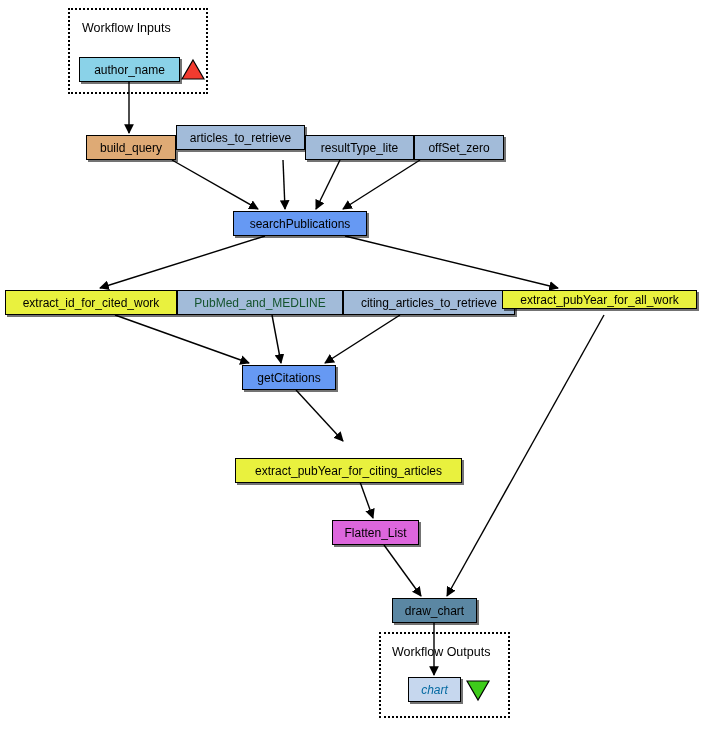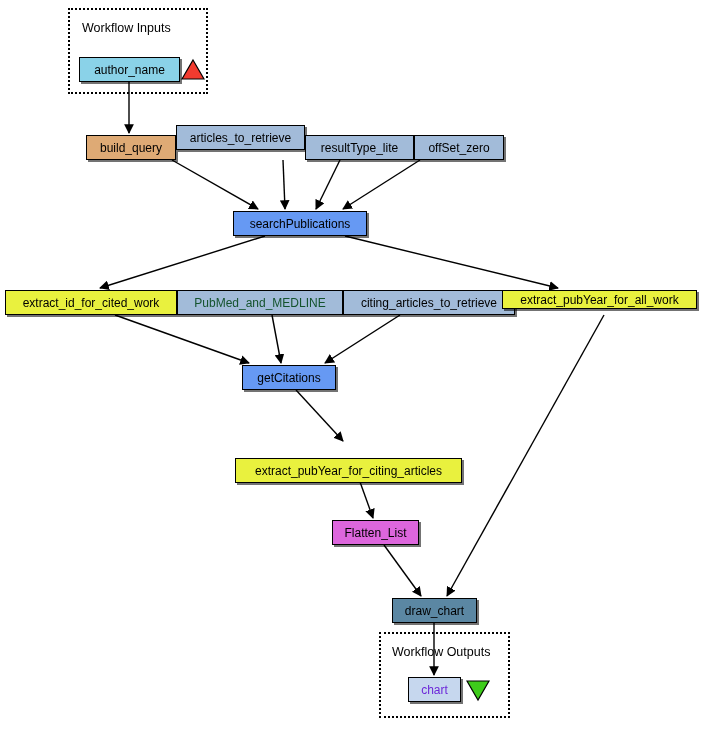--- a/index.html
+++ b/index.html
@@ -130,21 +130,21 @@
       <div class="node" style="left: 235px; top: 458px; width: 227px; height: 25px; background: rgb(233, 241, 62);">
         <span class="node-label" style="color: rgb(0, 0, 0);">extract_pubYear_for_citing_articles</span>
       </div>
       <div class="node" style="left: 332px; top: 520px; width: 87px; height: 25px; background: rgb(221, 102, 221);">
         <span class="node-label" style="color: rgb(0, 0, 0);">Flatten_List</span>
       </div>
       <div class="node" style="left: 392px; top: 598px; width: 85px; height: 25px; background: rgb(91, 135, 163);">
         <span class="node-label" style="color: rgb(0, 0, 0);">draw_chart</span>
       </div>
       <div class="node" style="left: 408px; top: 677px; width: 53px; height: 25px; background: rgb(198, 215, 238);">
-        <span class="node-label" style="color: #6d28d9;">chart</span>
+        <span class="node-label" style="color: #0369a1; font-style: italic;">chart</span>
       </div>
     </div>
   <div id="marker-layer">
       <div class="tri-wrap" style="left: 181px; top: 58px;">
         <svg width="24" height="24" viewBox="0 0 24 24">
           <path d="M12 2 L23 21 L1 21 Z" fill="#f23b2f" stroke="#000000" stroke-width="1.2"></path>
         </svg>
       </div>
       <div class="tri-wrap" style="left: 466px; top: 678px;">
         <svg width="24" height="24" viewBox="0 0 24 24">

